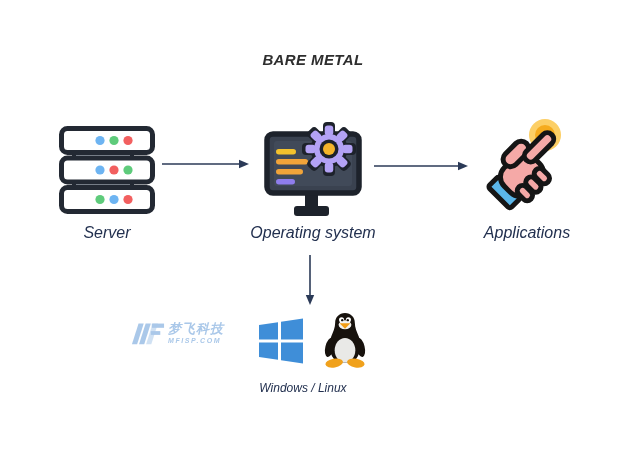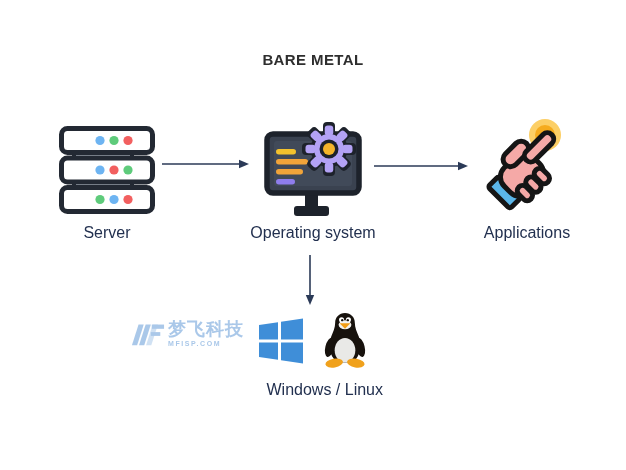--- a/index.html
+++ b/index.html
@@ -1,41 +1,41 @@
 <!DOCTYPE html>
 <html><head>
 <meta charset="utf-8">
 <style>
   html,body{margin:0;padding:0;background:#ffffff;}
   .canvas{
     position:relative;width:626px;height:470px;background:#ffffff;
-    font-family:"Liberation Sans", sans-serif;overflow:hidden;
+    font-family:"Liberation Sans", sans-serif;overflow:hidden;font-style:italic;
   }
   .title{
     position:absolute;left:0;right:0;top:51px;text-align:center;
     font-size:15px;font-weight:700;letter-spacing:.4px;color:#2e2e2e;
   }
   .node-label{
     position:absolute;top:224px;text-align:center;
     font-size:16px;color:#22304f;
   }
   .lbl-server{left:45px;width:124px;}
   .lbl-os{left:238px;width:150px;}
   .lbl-apps{left:452px;width:150px;}
   .icon-abs{position:absolute;}
   .bottom-label{
-    position:absolute;left:223px;width:160px;top:381px;text-align:right;
-    font-size:16px;color:#22304f;
+    position:absolute;left:223px;width:160px;top:381px;text-align:center;
+    font-size:12px;color:#22304f;
   }
   .watermark{
     position:absolute;left:131px;top:320px;display:flex;align-items:center;gap:3px;
     color:#aac8e9;
   }
   .wm-text{display:flex;flex-direction:column;line-height:1.05;}
-  .wm-brand{font-size:18px;font-weight:700;letter-spacing:1px;}
+  .wm-brand{font-size:13px;font-weight:700;letter-spacing:1px;}
   .wm-site{font-size:7px;font-weight:700;letter-spacing:1.6px;margin-top:1px;}
 </style>
 </head>
 <body>
 
 <div class="canvas">
 
   <div class="title">BARE METAL</div>
 
   <svg class="icon-abs" style="left:59px;top:126px;" width="96" height="88" viewBox="0 0 96 88">

